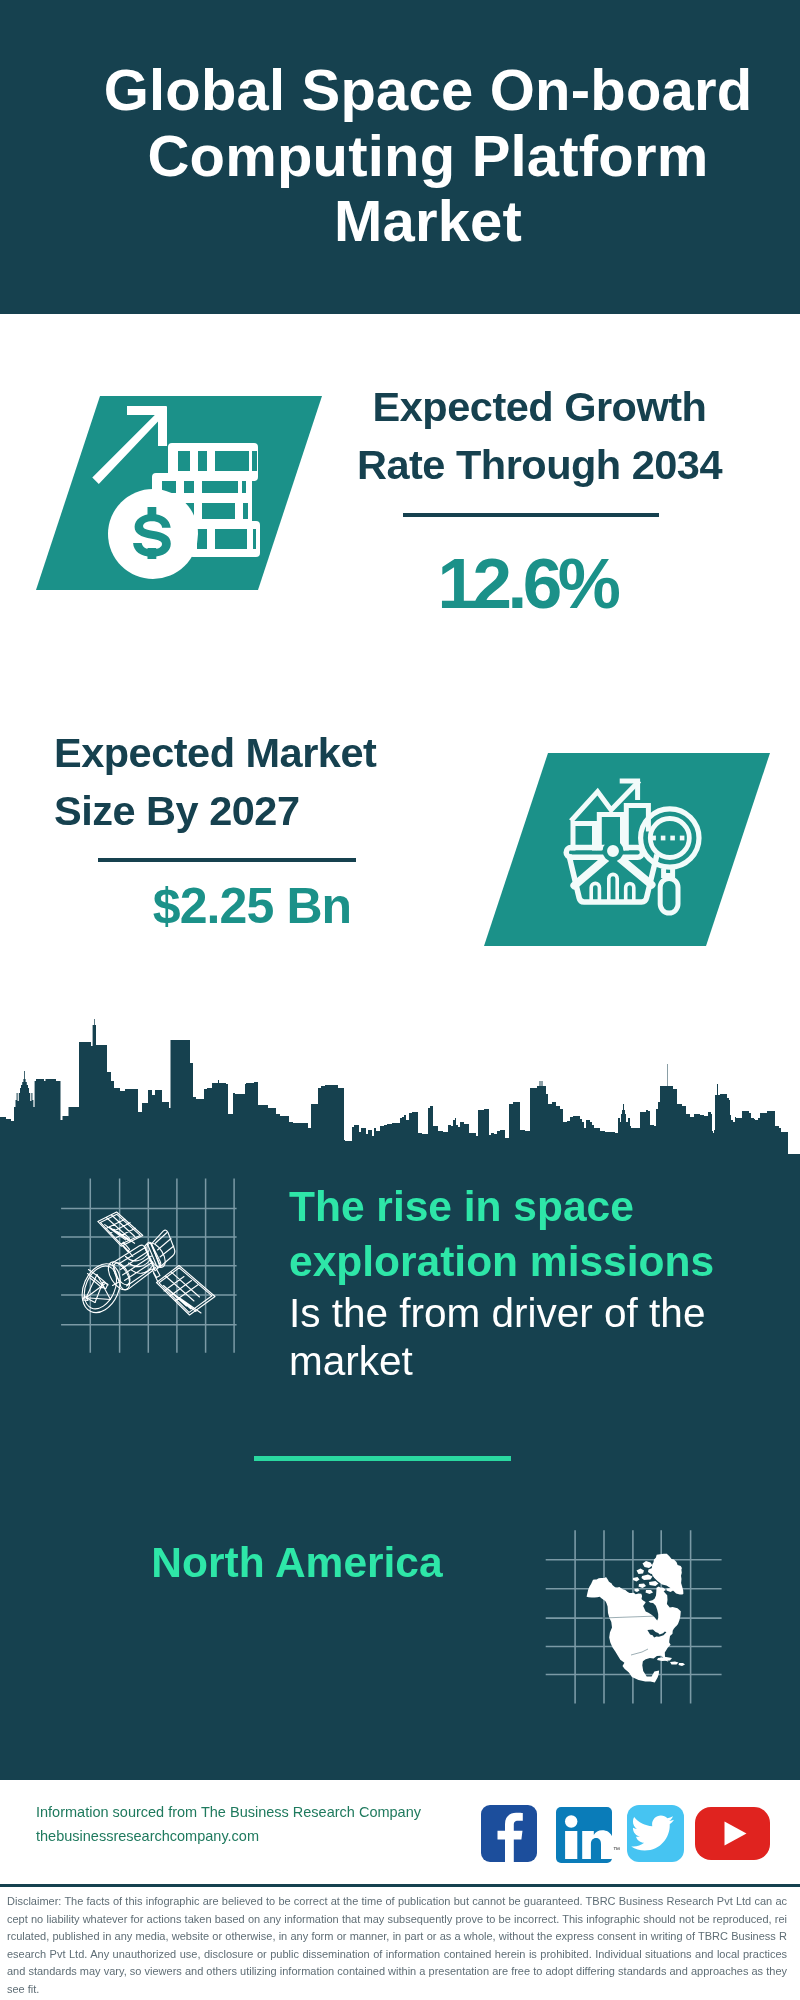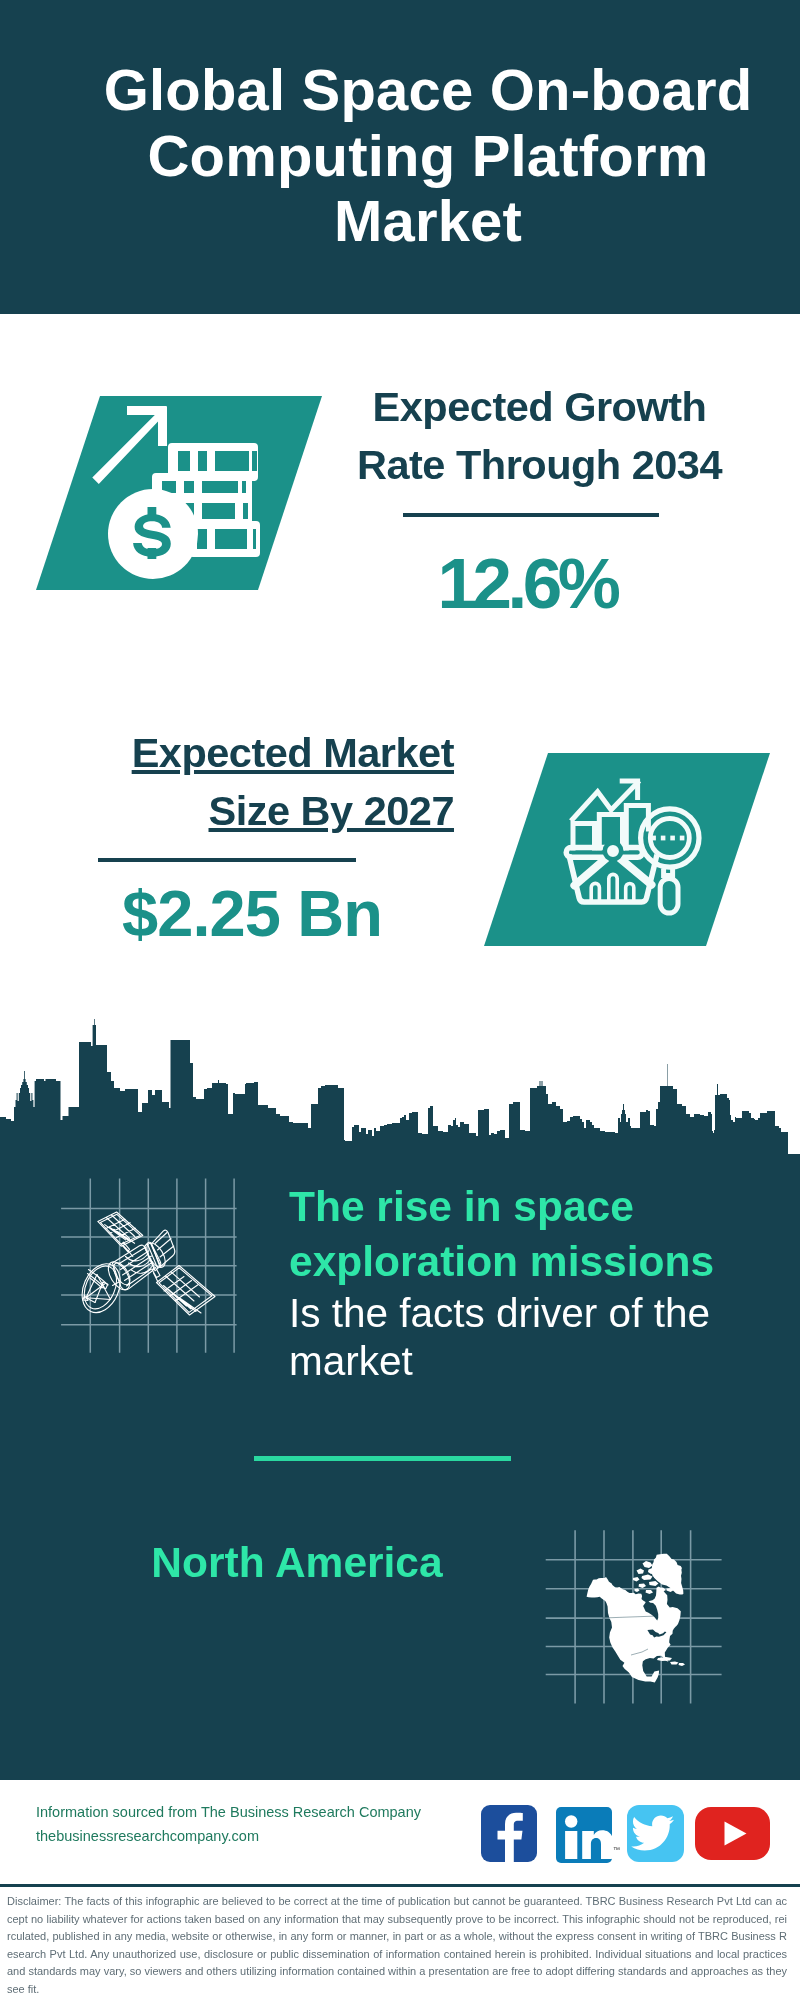--- a/index.html
+++ b/index.html
@@ -13,23 +13,23 @@
 
   
   .stat-head{color:#16414f;font-weight:bold;font-size:41.5px;line-height:58px;letter-spacing:-0.5px;}
   .stat-rule{background:#16414f;height:4px;}
   .stat-value{color:#1b9189;font-weight:bold;line-height:1;}
 
   #growth-head{position:absolute;left:339.5px;top:378px;width:400px;text-align:center;}
   #growth-rule{position:absolute;left:403px;top:513px;width:256px;}
   #growth-value{position:absolute;left:327px;top:548px;width:400px;text-align:center;font-size:71px;letter-spacing:-4.5px;}
 
-  #size-head{position:absolute;left:54px;top:724px;width:400px;text-align:right;text-decoration:underline;}
+  #size-head{position:absolute;left:54px;top:724px;width:400px;text-align:left;}
   #size-rule{position:absolute;left:98px;top:858px;width:258px;}
-  #size-value{position:absolute;left:52px;top:881px;width:400px;text-align:center;font-size:65px;letter-spacing:-0.9px;}
+  #size-value{position:absolute;left:52px;top:881px;width:400px;text-align:center;font-size:50px;letter-spacing:-0.9px;}
 
   
   .tile{position:absolute;overflow:visible;}
   .tile svg{display:block;}
 
   
   .dark{position:absolute;left:0;top:1155px;width:800px;height:625px;background:#16414f;}
   .skyline{position:absolute;left:0;top:1016px;width:800px;height:144px;display:block;z-index:2;}
 
   .blk-title{color:#2ee6a8;font-weight:bold;font-size:42.5px;line-height:55.7px;letter-spacing:0px;}
@@ -182,21 +182,21 @@
         M35.0,108.0 C39,111 43,114 47,118"></path>
       <path d="M31.0,127.8 L49.5,114.0 M31.0,127.8 L42.0,104.5 M31.0,127.8 L55.5,129.5 M31.0,127.8 L40,132.5"></path>
       <path d="M40.0,132.5 L48.0,112.0 M55.5,129.5 L42.0,104.5"></path>
       <rect x="47.0" y="113.0" width="5" height="5" transform="rotate(24 49.5 115.5)"></rect>
       <path d="M29.5,125.5 L27.8,130.0 L33.0,130.5 Z"></path>
       <path d="M57.5,115.5 L64.0,112.0"></path>
     </g>
   </svg>
   <div class="blk-title" id="driver-text">
     <div>The rise in space exploration missions</div>
-    <div class="blk-sub">Is the facts driver of the market</div>
+    <div class="blk-sub">Is the from driver of the market</div>
   </div>
   <div id="mid-rule"></div>
   <svg id="na-map" viewBox="0 0 210 220">
     <g stroke="#7b9aa6" stroke-width="1.6" fill="none">
       <path d="M45.1,30.2 V203.4 M74,30.2 V203.4 M102.9,30.2 V203.4 M131.2,30.2 V203.4 M160.6,30.2 V203.4"></path>
       <path d="M15.7,59.8 H191.6 M15.7,88.7 H191.6 M15.7,118.1 H191.6 M15.7,146.5 H191.6 M15.7,174.5 H191.6"></path>
     </g>
     <g>
       <path fill="#ffffff" d="M63,79.7 64.7,79.5 66.6,79.6 68.7,78.3 71.2,78 74.5,78.1 76,77.1 77.6,79.2 79,81.7 81.7,83.5 82.4,85.1 85.1,87.2 87.1,87.4 89.4,86.9 90.5,87.7 92.8,89.2 95.3,90 97.7,91.9 99.6,92.9 101.7,93 103.8,92.7 105.7,94.3 108.5,93.4 111.3,93.7 112.1,96.1 111.5,98.9 113.1,100.6 115.6,102.1 115.1,104.8 116.8,105.5 119.4,106.1 120.9,105 122.2,102.9 123.4,100.9 125.4,102.2 127.2,106.2 127.8,110.5 129.1,113.6 129,117.1 129.3,120.4 126.6,120.2 123.9,116.5 121.7,115.2 118.6,113.4 115.8,112.5 113.8,110.1 114.4,106.7 116.6,103.8 119.4,101.1 122.4,100.2 124.5,98.8 126,95.6 126.3,91.7 126.5,87.7 128.8,86.4 131.9,88.7 134.7,92.5 137.2,95.3 137.5,99.9 136.9,103.9 139.8,107.4 142.7,107 147.5,108.3 150.8,111.3 150.4,116.1 149.4,120.2 148,123.9 146.4,126 145.5,126.7 143.8,128.7 142.7,130.8 142.5,133.8 140,136 139.3,140.4 139.2,142.4 140.6,144.8 137.9,147.5 134.8,152.4 135,156.6 138.4,161.8 135.9,160.7 133.3,157.8 131.2,155.7 126.9,155.9 123.6,158.4 119.9,157.9 115.7,159.2 112.9,161.3 112.3,165.2 113.2,171.1 116.7,176.4 121.6,176.4 124.4,171.6 129.1,170.5 128.8,174 127.6,177.6 124.8,182.4 120.4,181.4 115.3,181.4 108.5,180.1 101.9,177 98.9,172.5 94.5,168.7 92.5,165.9 94.4,162.8 90.3,159.8 88,156.1 85.3,151.4 82.6,147.5 80.4,142.8 79.2,137.5 79.9,132.6 82,127.4 81.3,122.1 79.4,118 78,113.1 77.6,106.6 76.5,103.3 75.3,100.9 71.7,98.6 69.7,96.8 67.4,97.3 64.6,97.6 61.8,97.6 58.6,97.3 56.6,96.8 57.4,93 58.3,89.3 59.4,86.8 61.2,83.7 63,79.7 Z"></path>
       <path fill="#ffffff" d="M153.4,93.7 153.2,90.6 152.2,86.8 151.1,83.1 151.5,79.1 151,75.7 151.8,72.7 151.4,69.7 151.9,68.1 150.7,65.9 147.6,65 146.5,62 143.9,59.5 141.6,59 139.4,56.2 136.8,53.8 133.7,53.8 129.9,54.3 126.7,54.8 125.8,57.8 124,59.6 123.5,62.3 122.3,64.2 121.8,68.3 121.7,72 122.3,75.2 124.4,77.9 127.4,81.1 132.1,84.4 136.4,85.5 140,87.7 142.8,90.3 146.1,93.4 149.8,94.5 152.4,94.4 Z"></path>

